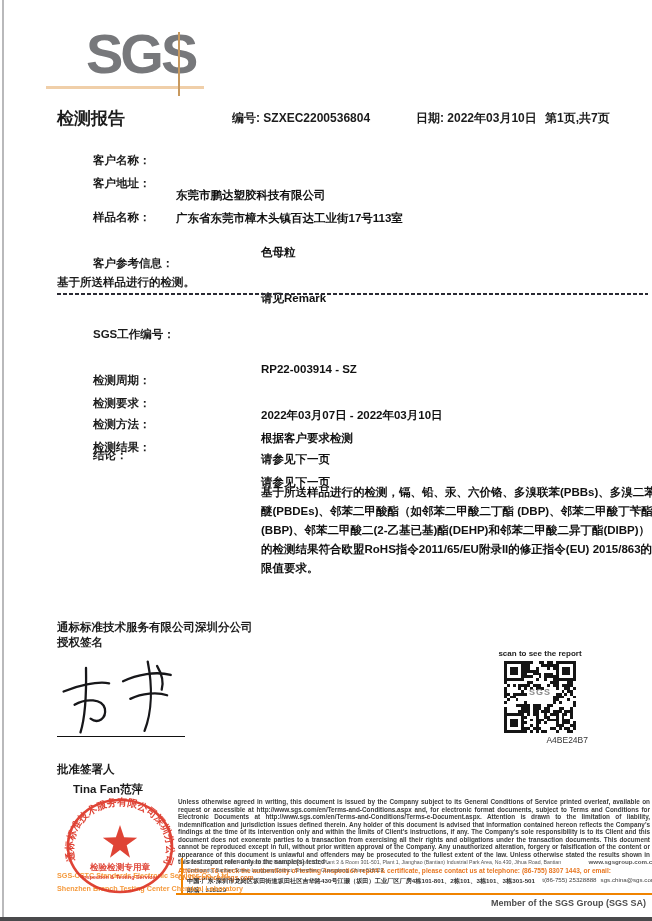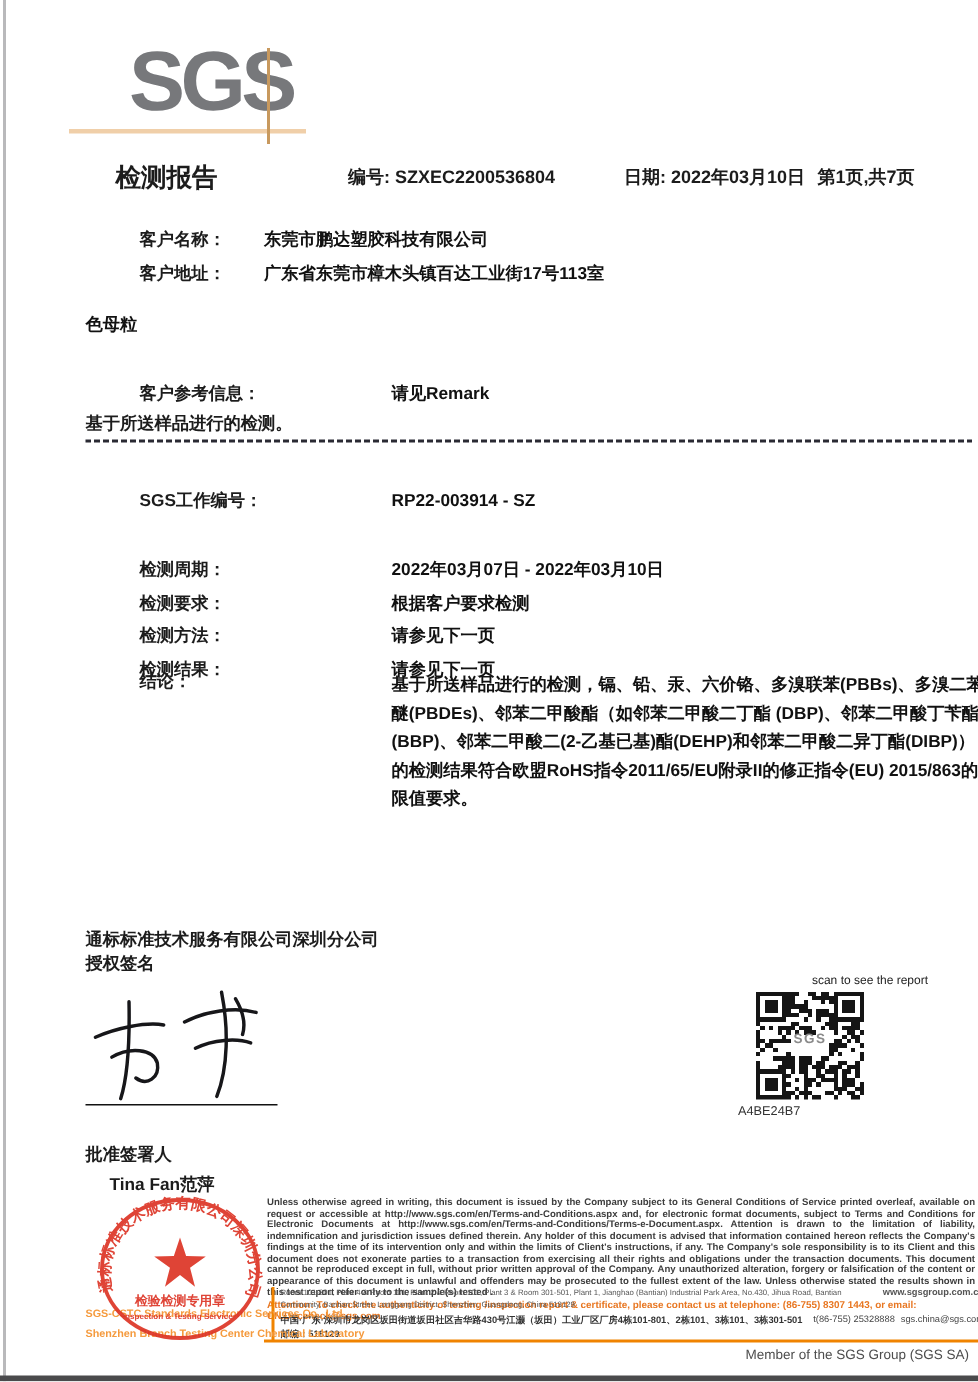--- a/index.html
+++ b/index.html
@@ -8,66 +8,66 @@
   .page-left-edge{position:absolute;left:2px;top:0;width:2px;height:921px;background:#b9b9bb;}
   .page-bottom-edge{position:absolute;left:0;bottom:0;width:652px;height:4px;background:#4a4a4c;}
 
   
   .logo{position:absolute;left:86px;top:26px;font-size:56px;font-weight:800;
         letter-spacing:-3px;color:#77787b;line-height:1;}
   .logo-hline{position:absolute;left:46px;top:86px;width:158px;height:3px;background:#f0cfa9;}
   .logo-vline{position:absolute;left:178px;top:32px;width:2px;height:64px;background:#c8995e;}
 
   .title-row{position:absolute;left:57px;top:110px;width:580px;font-size:12px;}
-  .doc-title{position:absolute;left:0;top:-3px;font-size:17px;font-weight:700;margin-left:20px;}
+  .doc-title{position:absolute;left:0;top:-3px;font-size:17px;font-weight:700;}
   .hseg{position:absolute;top:0;white-space:nowrap;font-weight:700;}
   .hseg .lbl{font-weight:700;}
 
   
   .row{position:absolute;left:57px;display:flex;font-size:11.5px;line-height:15px;}
   .row .lbl{font-weight:700;flex:none;margin-left:36px;}
-  .row .val{font-weight:700;color:#111;}
+  .row .val{font-weight:700;color:#111;margin-top:35px;}
   .lblw-cust{width:83px;}
   .lblw-wide{width:168px;}
   .note{position:absolute;left:57px;font-size:11.5px;font-weight:700;}
   .dashes{position:absolute;left:57px;width:591px;height:2px;
           background:repeating-linear-gradient(90deg,#2a2a33 0 4px,transparent 4px 6px);}
   .conclusion .val{width:395px;line-height:19px;}
 
   
   .sig-company{position:absolute;left:57px;top:619px;font-size:11.5px;font-weight:700;line-height:16px;}
   .sig-auth{position:absolute;left:57px;top:635px;font-size:11.5px;font-weight:700;}
   .sig-svg{position:absolute;left:58px;top:655px;}
   .sig-line{position:absolute;left:57px;top:736px;width:128px;border-top:1.5px solid #111;}
   .sig-name{position:absolute;left:57px;top:782px;font-size:11.5px;font-weight:700;margin-left:16px;}
   .sig-role{position:absolute;left:57px;top:762px;font-size:11.5px;font-weight:700;}
 
   
   .qr-caption{position:absolute;left:492px;top:649px;width:96px;text-align:center;
-              font-size:8px;font-weight:400;color:#222;margin-left:40px;}
+              font-size:8px;font-weight:700;color:#222;}
   .qr-box{position:absolute;left:504px;top:661px;width:72px;height:72px;background:#fff;}
   .qr-center-label{position:absolute;left:504px;top:687px;width:72px;text-align:center;
                    font-size:9px;font-weight:800;color:#8a8a8a;letter-spacing:1px;}
-  .qr-code{position:absolute;left:492px;top:735px;width:96px;text-align:left;
+  .qr-code{position:absolute;left:492px;top:735px;width:96px;text-align:right;
            font-size:8.5px;color:#333;}
 
   
   .legal-block{position:absolute;left:178px;top:798px;width:472px;}
   .legal{font-size:6.4px;line-height:7.5px;color:#3d3d3d;text-align:justify;font-weight:600;}
   .attention{margin-top:1px;font-size:6.6px;line-height:7.6px;color:#e87722;font-weight:700;}
   .addr-block{position:absolute;left:181px;top:858px;width:469px;border-left:2px solid #f08300;
               padding-left:4px;}
   .addr-row{display:flex;gap:4px;align-items:flex-start;}
   .addr-en{font-size:5.2px;line-height:8px;color:#555;flex:1;}
   .site{font-size:6.2px;color:#555;font-weight:700;white-space:nowrap;}
   .addr-cn{font-size:6.2px;line-height:9px;color:#333;font-weight:700;flex:1;}
   .phone{font-size:6.2px;color:#444;white-space:nowrap;}
   .email{font-size:6.2px;color:#444;white-space:nowrap;}
   .footer-rule{position:absolute;left:176px;top:893px;width:476px;height:2px;background:#f08300;}
-  .member{position:absolute;right:6px;top:898px;font-size:9px;color:#4d4d4d;font-weight:400;text-align:right;}
+  .member{position:absolute;right:6px;top:898px;font-size:9px;color:#4d4d4d;font-weight:700;text-align:right;}
 
   .stamp-company{position:absolute;left:57px;top:871px;font-size:7.2px;color:#f59a3d;font-weight:700;}
   .stamp-lab{position:absolute;left:57px;top:884px;font-size:7.2px;color:#f59a3d;font-weight:700;}
   .stamp{position:absolute;left:61px;top:797px;opacity:.92;}
 </style>
 </head>
 <body>
 
 <div class="page">
   <div class="page-left-edge"></div>
@@ -86,20 +86,21 @@
   <div class="row" style="top:153px">
     <span class="lbl lblw-cust">客户名称：</span>
     <span class="val">东莞市鹏达塑胶科技有限公司</span>
   </div>
   <div class="row" style="top:176px">
     <span class="lbl lblw-cust">客户地址：</span>
     <span class="val">广东省东莞市樟木头镇百达工业街17号113室</span>
   </div>
 
   <div class="row" style="top:210px">
+    <span class="lbl lblw-wide">样品名称：</span>
     <span class="val">色母粒</span>
   </div>
   <div class="row" style="top:256px">
     <span class="lbl lblw-wide">客户参考信息：</span>
     <span class="val">请见Remark</span>
   </div>
   <div class="note" style="top:275px">基于所送样品进行的检测。</div>
   <div class="dashes" style="top:293px"></div>
 
   <div class="row" style="top:327px">

